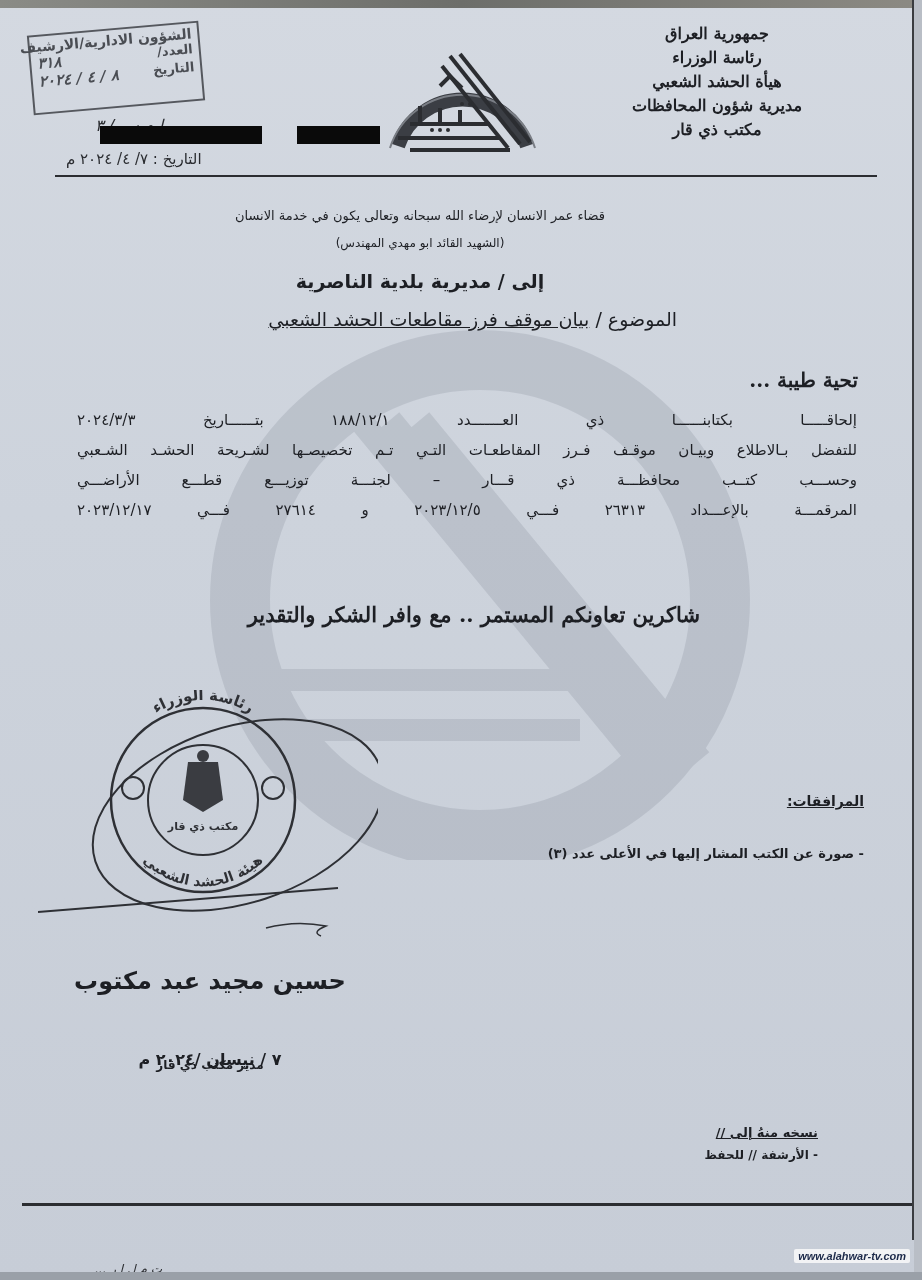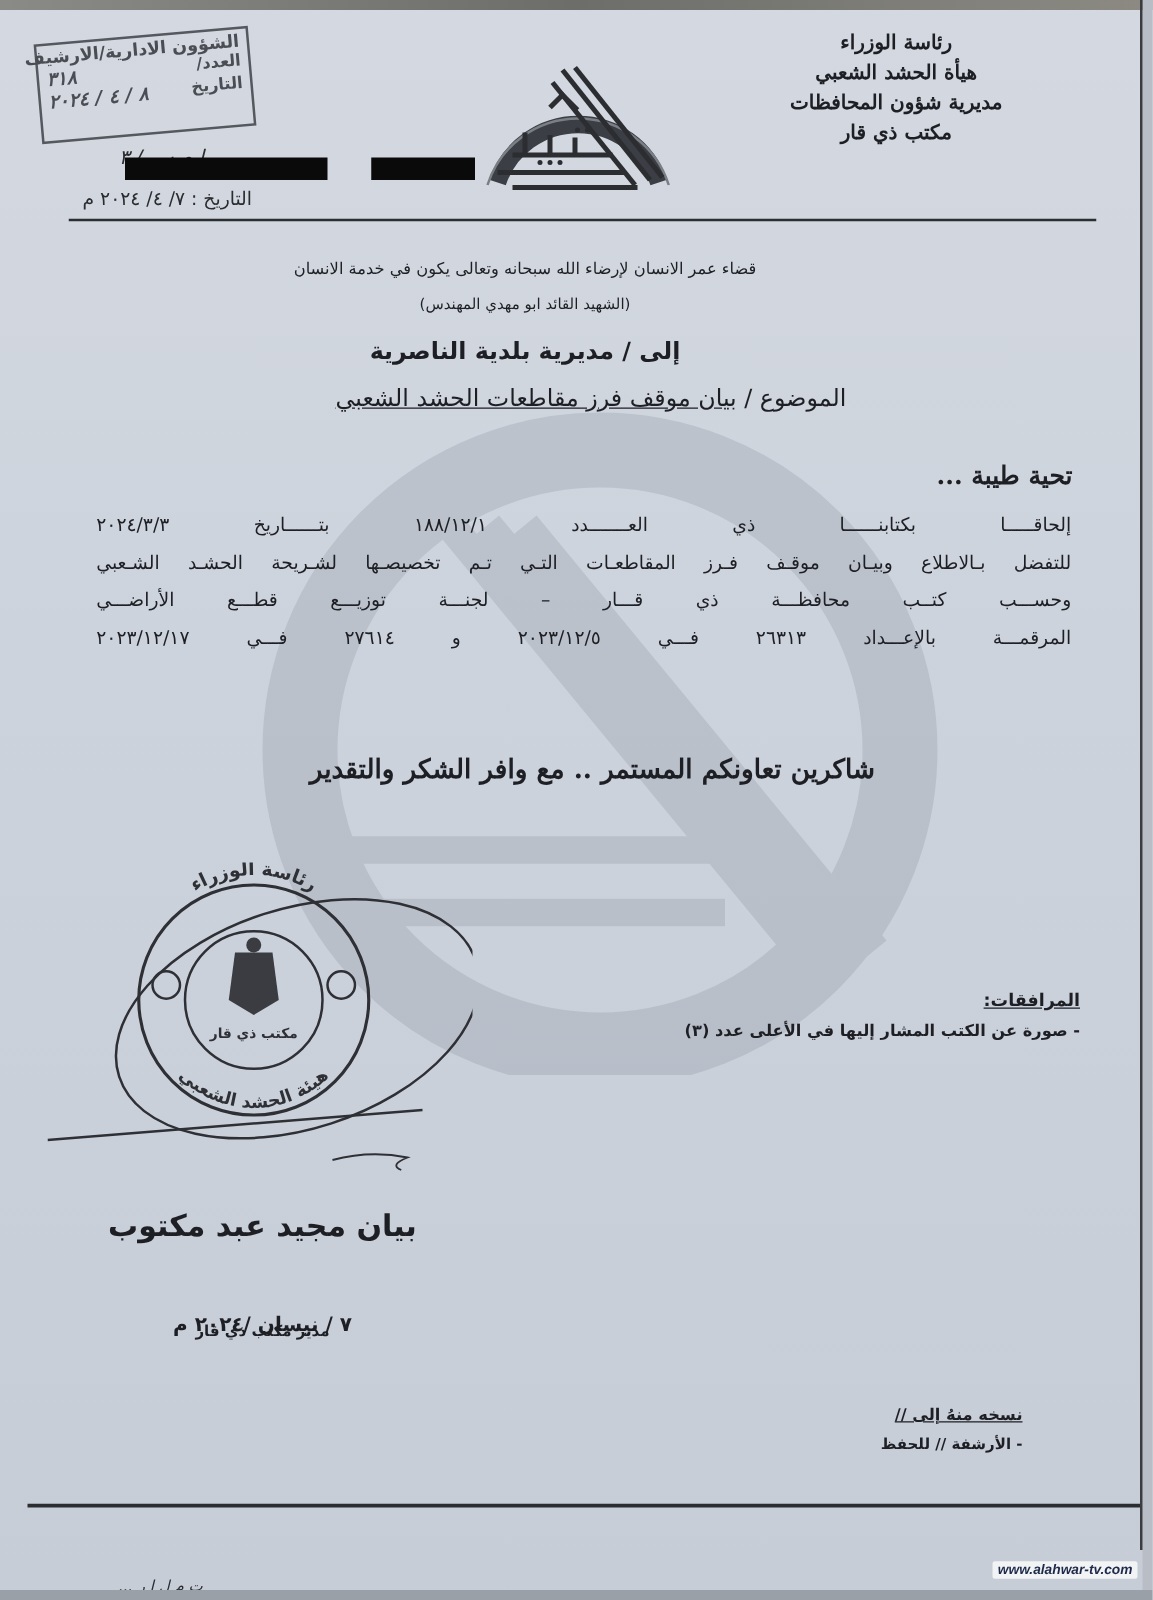--- a/index.html
+++ b/index.html
@@ -89,21 +89,21 @@
     position: absolute; left: 260px; top: 602px; width: 440px; text-align: right;
     font-size: 21px; font-weight: bold; font-family: "DejaVu Serif", serif; white-space: nowrap;
   }
   .watermark {
     position: absolute; left: 160px; top: 300px; width: 640px; height: 560px; opacity: 0.18;
   }
   .attach-title {
     position: absolute; right: 58px; top: 793px; font-size: 14px; font-weight: bold; text-decoration: underline;
   }
   .attach-item {
-    position: absolute; right: 58px; top: 818px; font-size: 13px; font-weight: bold; white-space: nowrap;
+    position: absolute; right: 58px; top: 846px; font-size: 13px; font-weight: bold; white-space: nowrap;
   }
   .seal { position: absolute; left: 38px; top: 690px; width: 340px; height: 260px; }
   .signer-name {
     position: absolute; left: 60px; top: 967px; width: 300px; text-align: center;
     font-size: 24px; font-weight: bold; white-space: nowrap;
   }
   .signer-title {
     position: absolute; left: 60px; top: 1018px; width: 300px; text-align: center;
     font-size: 12px; font-weight: bold; margin-top: 40px;
   }
@@ -142,20 +142,21 @@
   <div class="right-edge"></div>
   <div class="right-border"></div>
 
   <svg class="watermark" viewBox="0 0 640 560">
     <circle cx="320" cy="300" r="240" fill="none" stroke="#6b7280" stroke-width="60"></circle>
     <path d="M200 120 L480 460 M230 120 L510 460 M260 120 L540 460" stroke="#6b7280" stroke-width="24" fill="none"></path>
     <path d="M120 380 L420 380 M120 430 L420 430" stroke="#6b7280" stroke-width="22"></path>
   </svg>
 
   <div class="header-right">
+    <div>جمهورية العراق</div>
     <div>رئاسة الوزراء</div>
     <div>هيأة الحشد الشعبي</div>
     <div>مديرية شؤون المحافظات</div>
     <div>مكتب ذي قار</div>
   </div>
 
   <svg class="logo" viewBox="0 0 165 135">
     <path d="M18 120 A68 68 0 0 1 147 120" fill="none" stroke="#3b3e44" stroke-width="14"></path>
     <path d="M10 122 A76 76 0 0 1 155 122" fill="none" stroke="#7a7e85" stroke-width="2"></path>
     <g stroke="#2b2d31" stroke-width="4" fill="none">
@@ -229,21 +230,21 @@
     <text x="165" y="140" font-size="11" font-weight="bold" text-anchor="middle" fill="#2e3035" font-family="DejaVu Sans, sans-serif">مكتب ذي قار</text>
     <circle cx="95" cy="98" r="11" fill="none" stroke="#2e3035" stroke-width="2"></circle>
     <circle cx="235" cy="98" r="11" fill="none" stroke="#2e3035" stroke-width="2"></circle>
     <path d="M0 222 L300 198" stroke="#2e3035" stroke-width="2"></path>
   </svg>
 
   <svg class="sig-scribble" viewBox="0 0 310 60">
     <path d="M230 48 Q260 40 290 46 Q275 52 285 56" fill="none" stroke="#2e3035" stroke-width="1.5"></path>
   </svg>
 
-  <div class="signer-name">بيان مجيد عبد مكتوب</div>
+  <div class="signer-name">حسين مجيد عبد مكتوب</div>
   <div class="signer-title">مدير مكتب ذي قار</div>
   <div class="signer-date">٧ / نيسان /٢٠٢٤ م</div>
 
   <div class="copies-title">نسخه منهُ إلى //</div>
   <div class="copies-item">- الأرشفة // للحفظ</div>
 
   <div class="hr-bottom"></div>
   <div class="footer-scribble">ت م ل ا ر ...</div>
   <div class="watermark-url">www.alahwar-tv.com</div>
   <div class="bottom-strip"></div>

